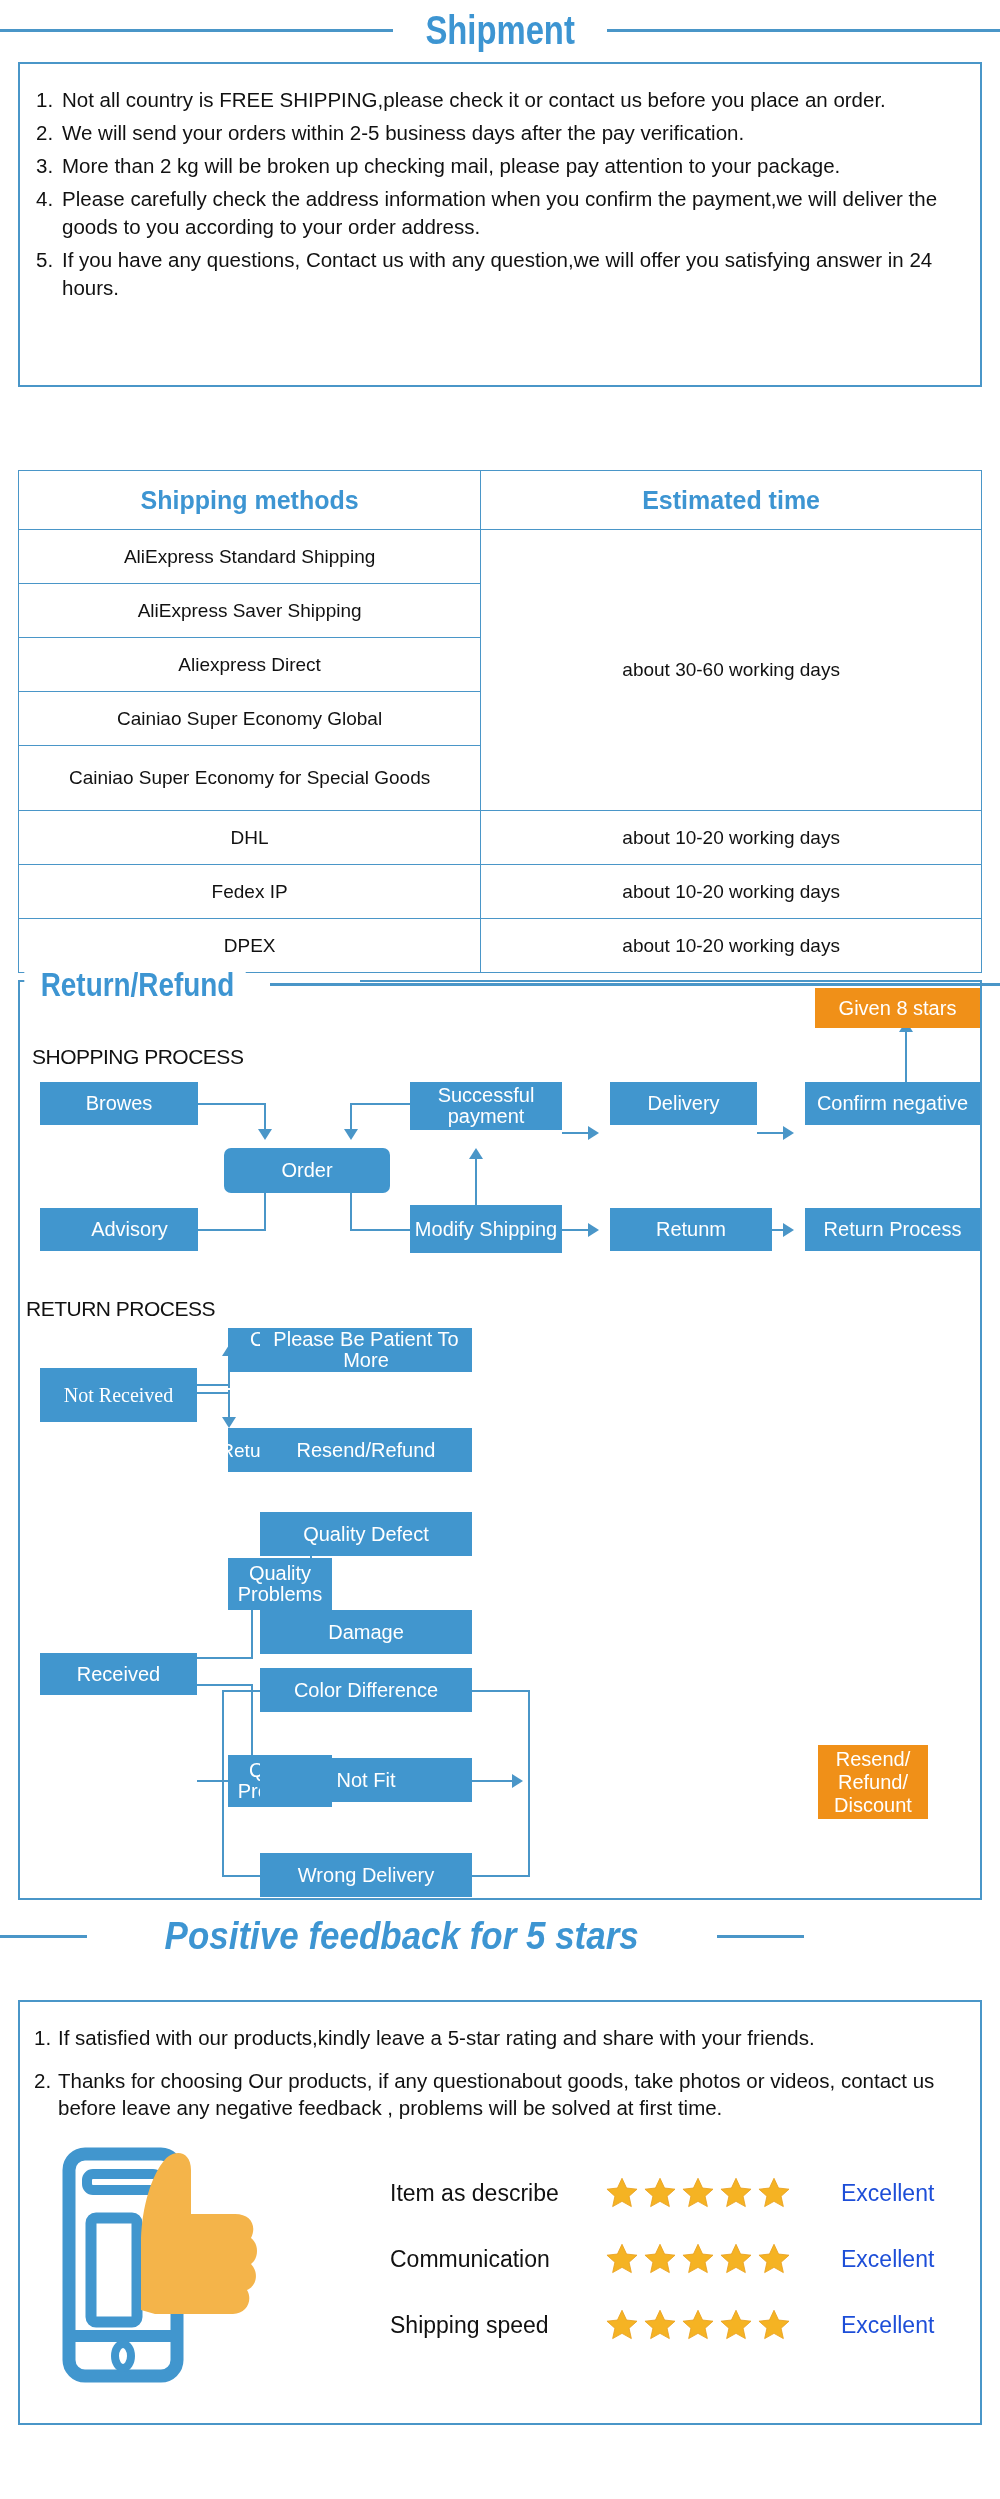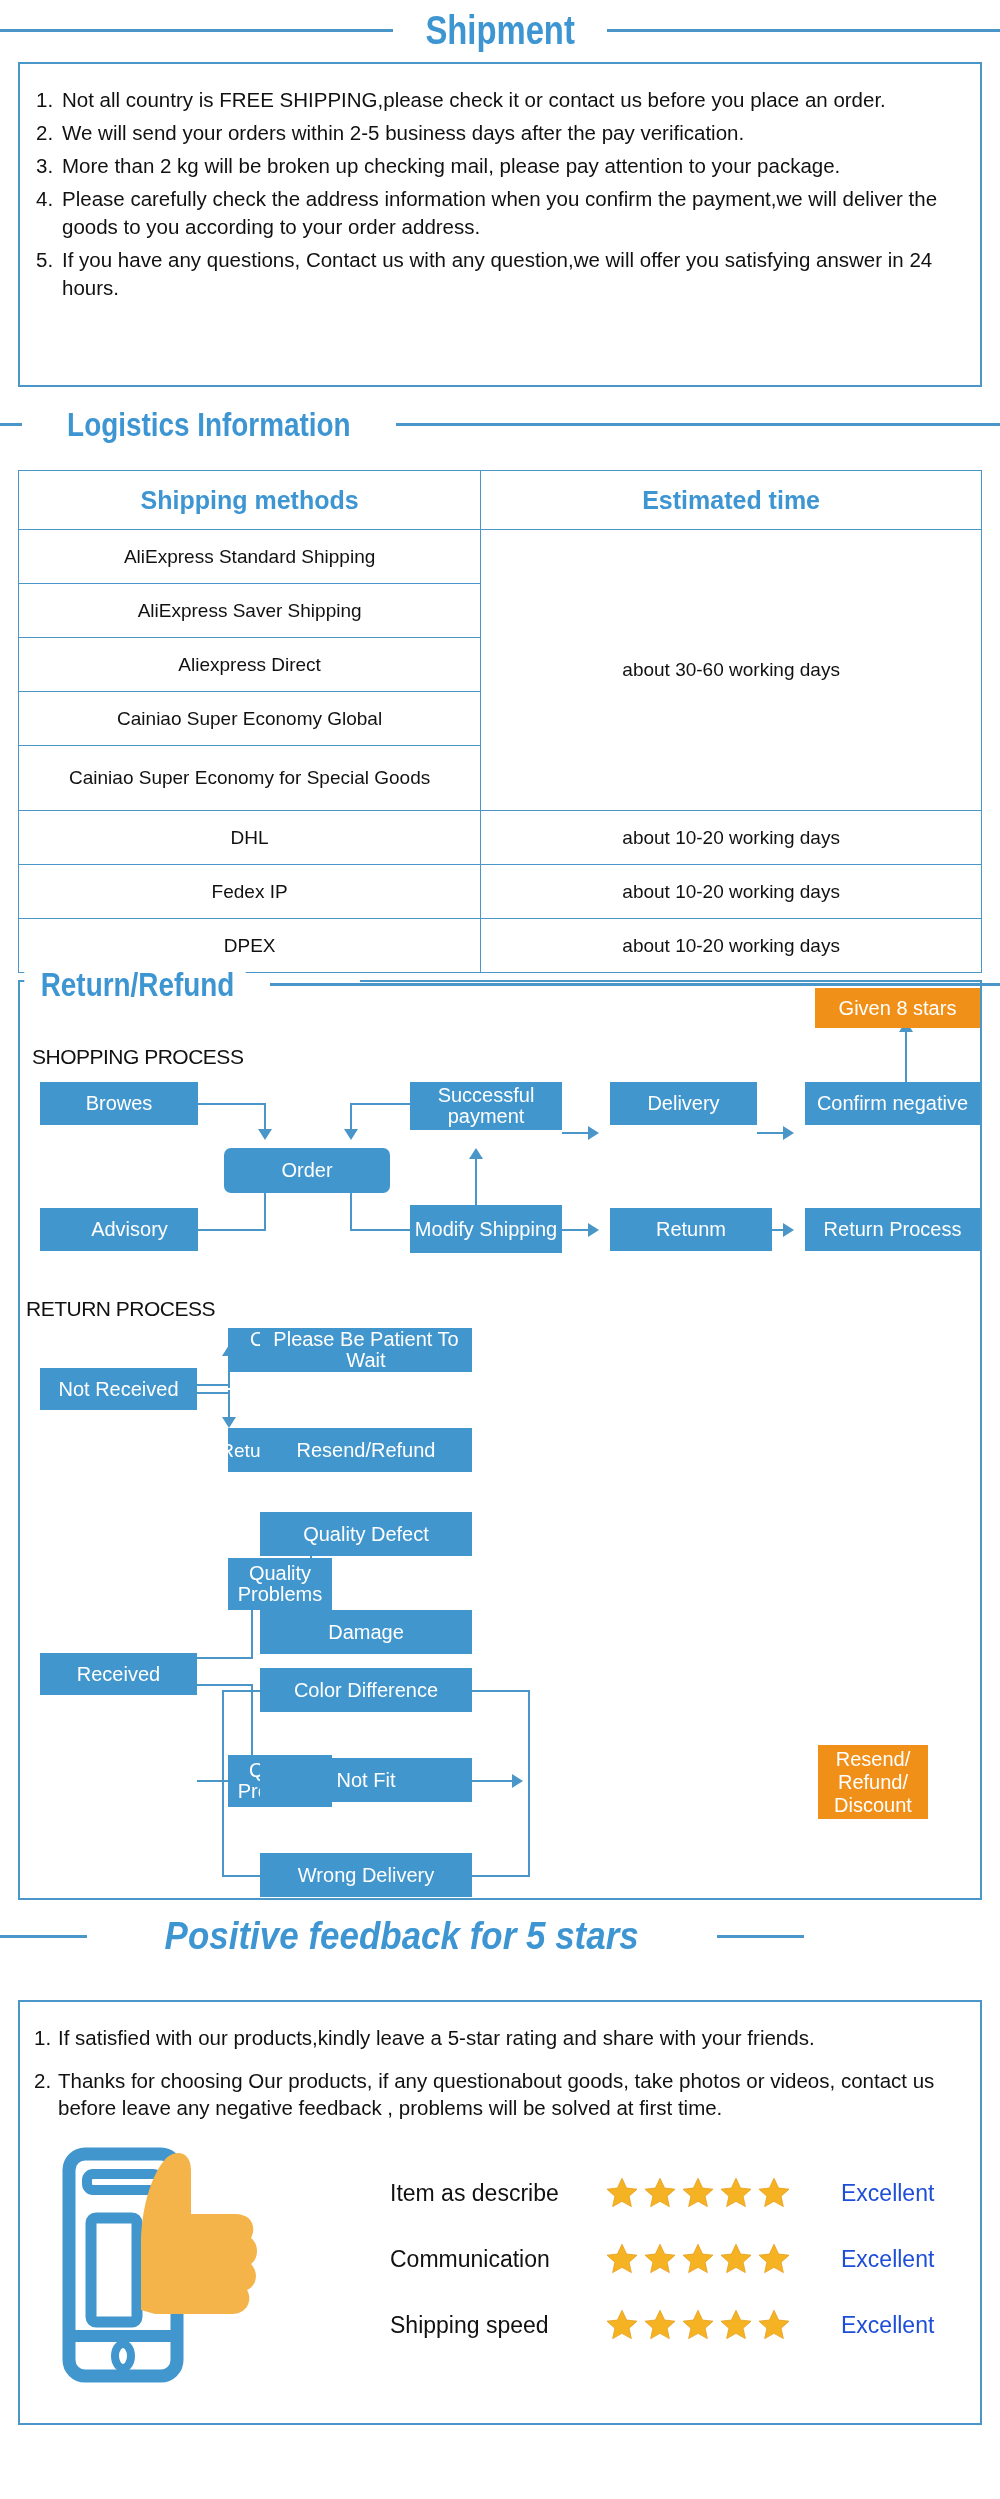--- a/index.html
+++ b/index.html
@@ -162,25 +162,20 @@
   <div class="outline-box" id="shipment-box">
     <ul class="ship-list" id="ship-list">
         <li><span class="num">1.</span><span>Not all country is FREE SHIPPING,please check it or contact us before you place an order.</span></li>
         <li><span class="num">2.</span><span>We will send your orders within 2-5 business days after the pay verification.</span></li>
         <li><span class="num">3.</span><span>More than 2 kg will be broken up checking mail, please pay attention to your package.</span></li>
         <li><span class="num">4.</span><span>Please carefully check the address information when you confirm the payment,we will deliver the goods to you according to your order address.</span></li>
         <li><span class="num">5.</span><span>If you have any questions, Contact us with any question,we will offer you satisfying answer in 24 hours.</span></li>
       </ul>
   </div>
 
-  <div class="sec-head" id="logi-head">
-    <span class="rule left"></span>
-    <span class="ttl">Logistics  Information</span>
-    <span class="rule"></span>
-  </div>
 
   <table id="logi-table">
     <colgroup>
         <col class="c1">
         <col class="c2">
       </colgroup>
     <thead>
       <tr>
         <th>Shipping  methods</th>
         <th>Estimated  time</th>
@@ -283,23 +278,23 @@
   <div class="arr up" style="left:222px;top:1345px;"></div>
   <div class="ln lnv" style="left:228px;top:1390px;height:30px;"></div>
   <div class="arr down" style="left:222px;top:1417px;"></div>
 
   <div class="ln lnh" style="left:240px;top:1350px;width:18px;"></div>
   <div class="arr right" style="left:254px;top:1344px;"></div>
 
   <div class="ln lnh" style="left:240px;top:1450px;width:18px;"></div>
   <div class="arr right" style="left:254px;top:1444px;"></div>
 
-  <div class="fbox" style="left:40px;top:1368px;width:157px;height:42px;">Not Received</div>
+  <div class="fbox" style="left:40px;top:1368px;width:157px;height:54px;font-family:Liberation Serif, serif;">Not Received</div>
   <div class="fbox" style="left:228px;top:1328px;width:104px;height:44px;">On the way</div>
-  <div class="fbox" style="left:260px;top:1328px;width:212px;height:44px;">Please Be Patient To Wait</div>
+  <div class="fbox" style="left:260px;top:1328px;width:212px;height:44px;">Please Be Patient To More</div>
   <div class="fbox small" style="left:228px;top:1428px;width:104px;height:44px;">Returnde/Lost</div>
   <div class="fbox" style="left:260px;top:1428px;width:212px;height:44px;">Resend/Refund</div>
 
   <div class="ln lnh" style="left:197px;top:1657px;width:56px;"></div>
   <div class="ln lnv" style="left:251px;top:1596px;height:62px;"></div>
   <div class="arr up" style="left:245px;top:1589px;"></div>
 
   <div class="ln lnh" style="left:197px;top:1684px;width:56px;"></div>
   <div class="ln lnv" style="left:251px;top:1684px;height:83px;"></div>
   <div class="arr down" style="left:245px;top:1764px;"></div>

